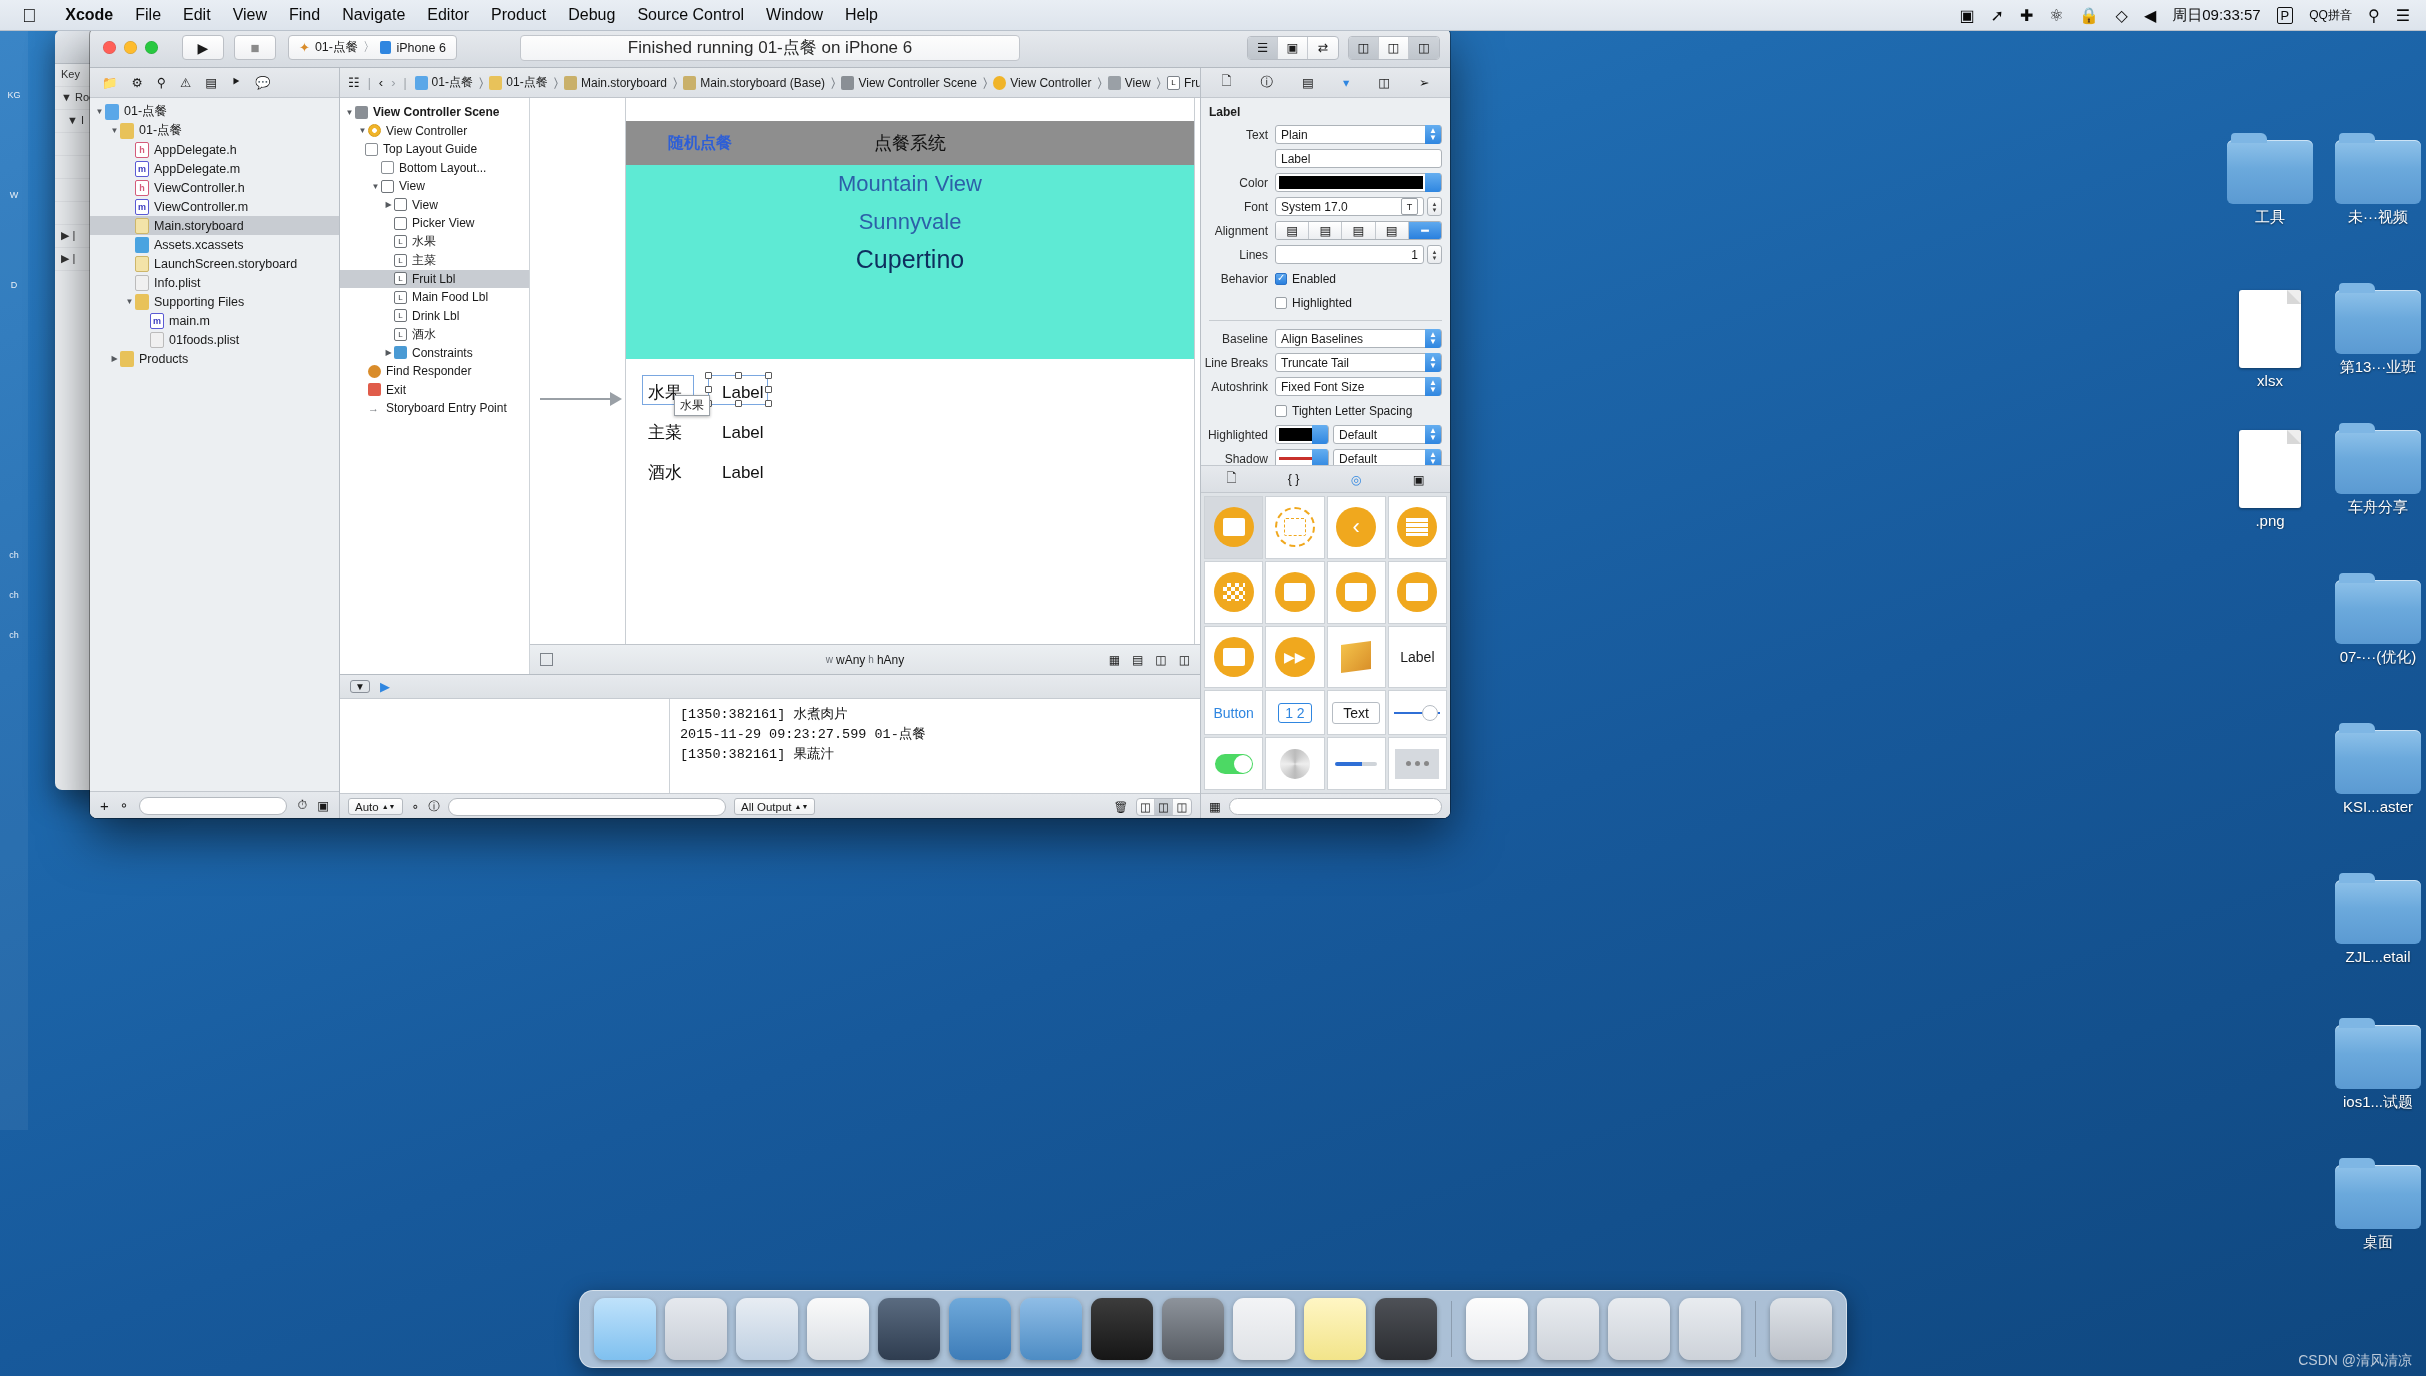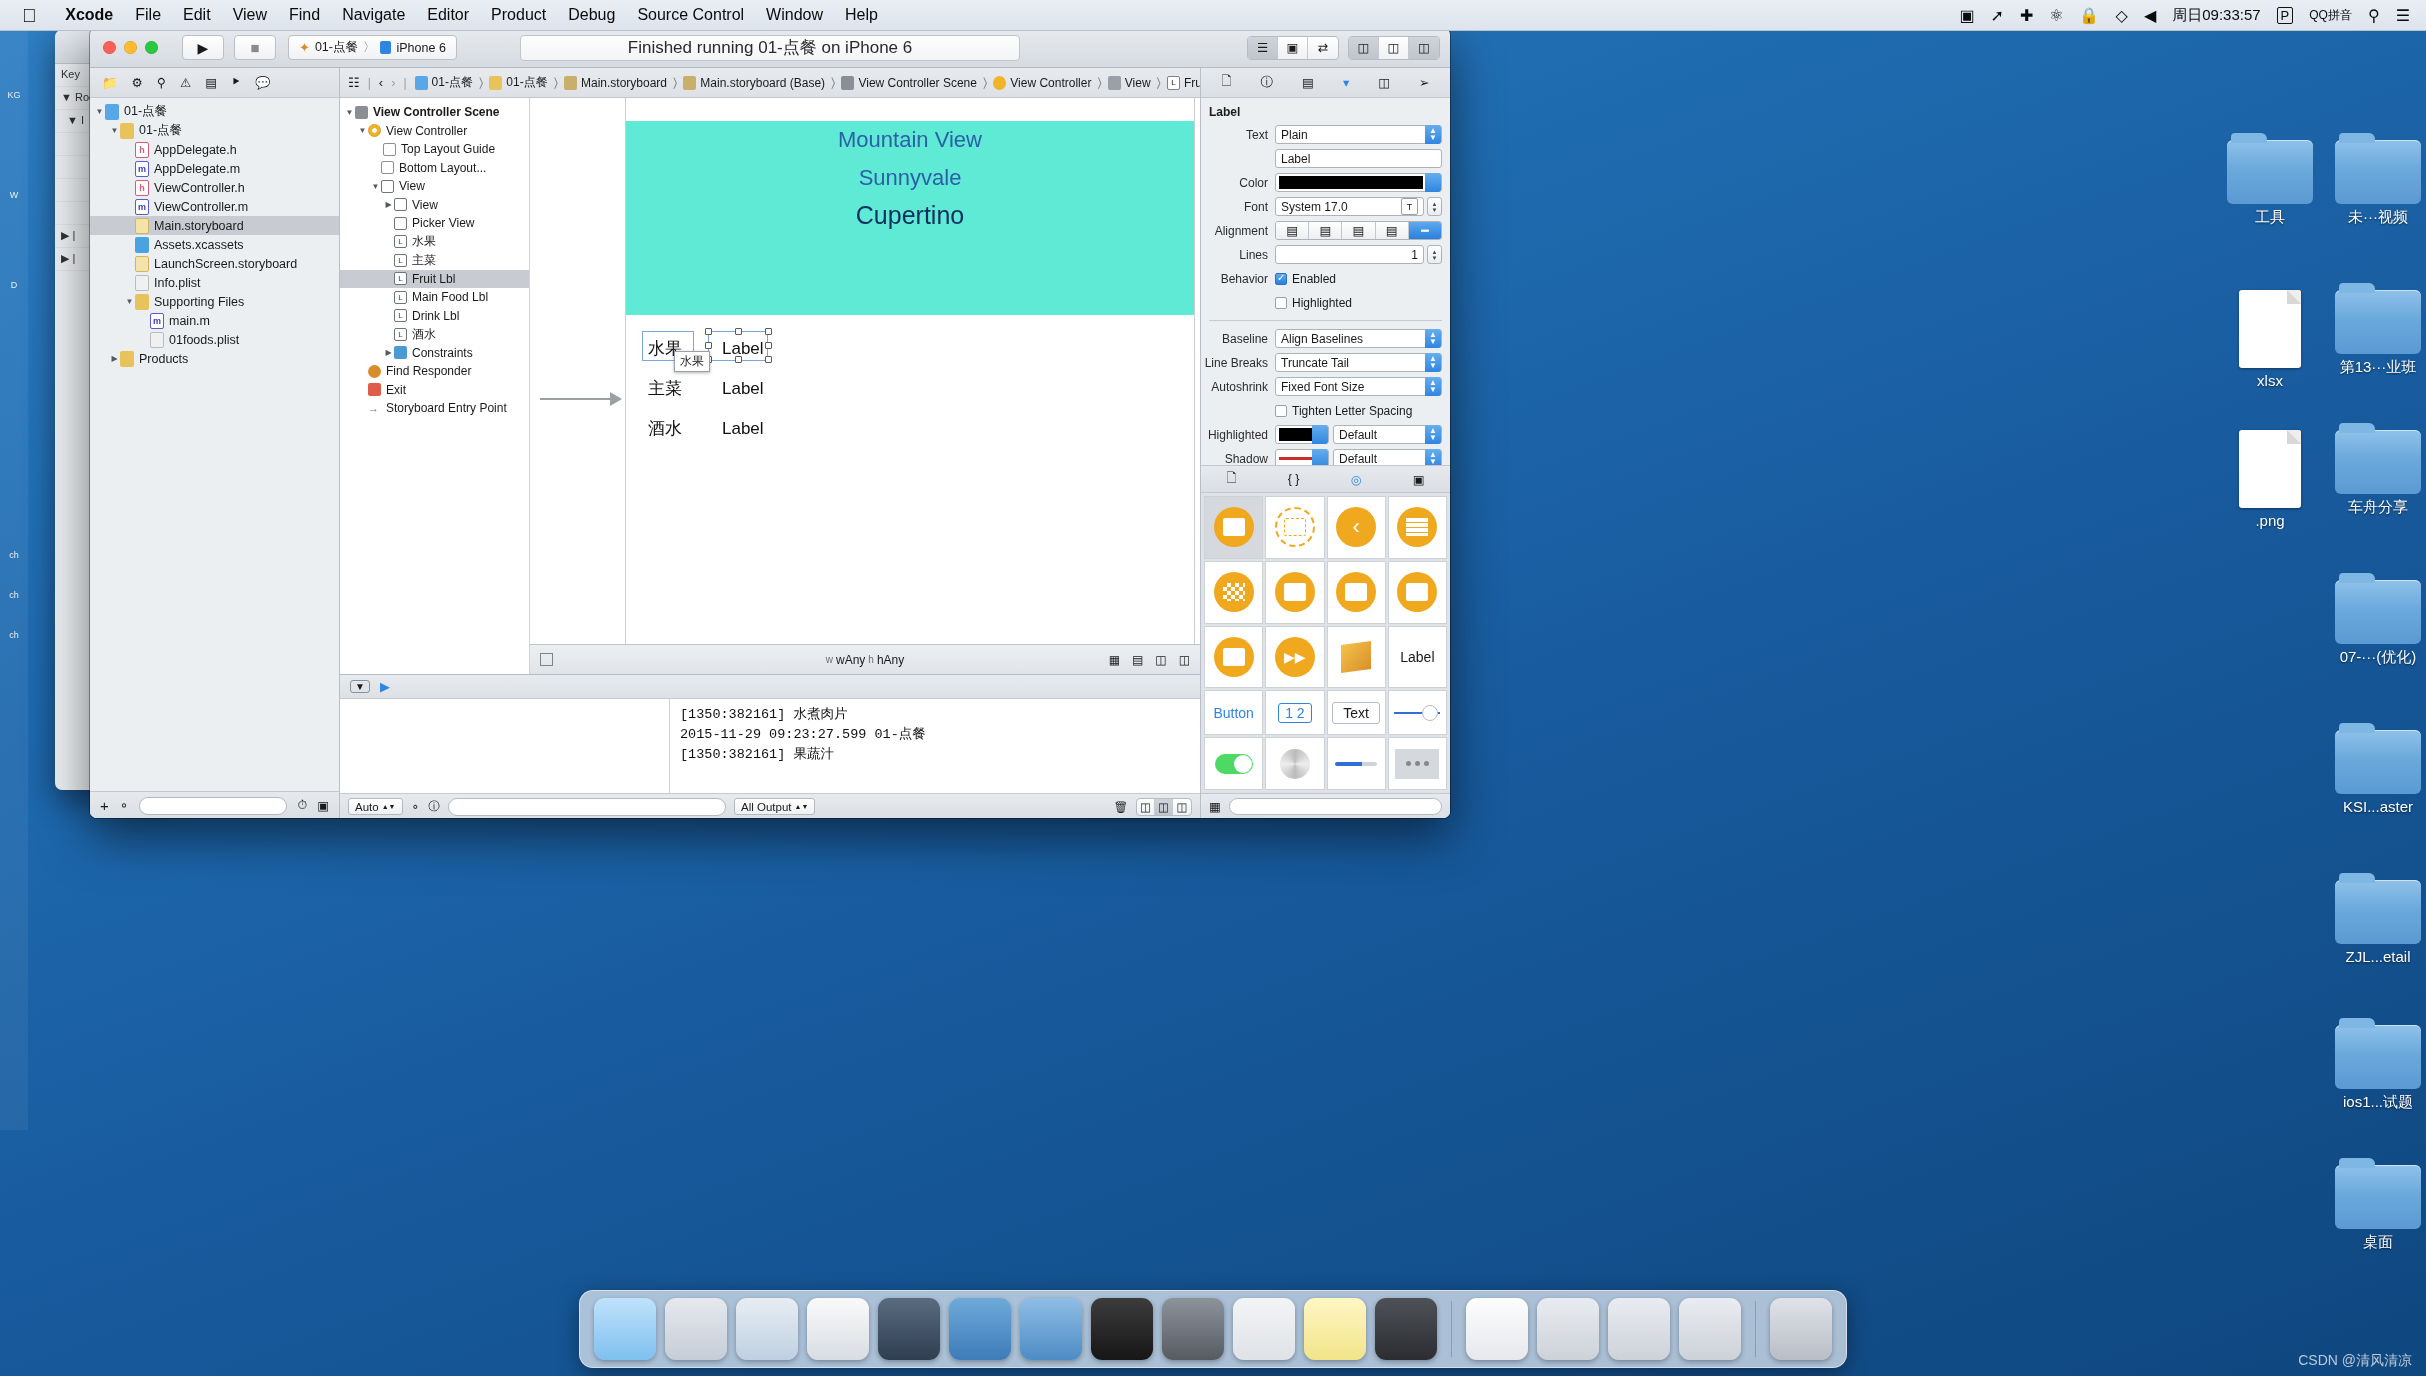--- a/index.html
+++ b/index.html
@@ -525,21 +525,21 @@
             <div class="orow" style="padding-left: 4px;">
               <span class="tri">▼</span>
               <span class="oico oi-scene"></span>
               <span style="font-weight: bold;">View Controller Scene</span>
             </div>
             <div class="orow" style="padding-left: 17px;">
               <span class="tri">▼</span>
               <span class="oico oi-vc"></span>
               <span>View Controller</span>
             </div>
-            <div class="orow" style="padding-left: 32px; text-align: center;">
+            <div class="orow" style="padding-left: 14px; text-align: center;">
               <span class="tri"></span>
               <span class="oico oi-guide"></span>
               <span>Top Layout Guide</span>
             </div>
             <div class="orow" style="padding-left: 30px;">
               <span class="tri"></span>
               <span class="oico oi-guide"></span>
               <span>Bottom Layout...</span>
             </div>
             <div class="orow" style="padding-left: 30px;">
@@ -609,20 +609,24 @@
             </div>
           </div>
 
         <div id="canvas">
           <div id="canvasline"></div>
 
           <div class="arrowin" style="left:10px;top:300px"></div>
 
           <div id="scene">
             <div id="statusbarios"></div>
+            <div id="navbarios">
+              <span class="lbtn">随机点餐</span>
+              <span class="ttl">点餐系统</span>
+            </div>
             <div id="picker">
               <div class="prow" style="top:6px;font-size:22px">Mountain View</div>
               <div class="prow" style="top:44px;font-size:22px">Sunnyvale</div>
               <div class="prow c" style="top:80px;font-size:25px">Cupertino</div>
             </div>
             <div id="formarea">
 
               <div class="frow" style="left:22px;top:22px">
                 <span>水果</span>
                 <span class="fval">Label</span>

